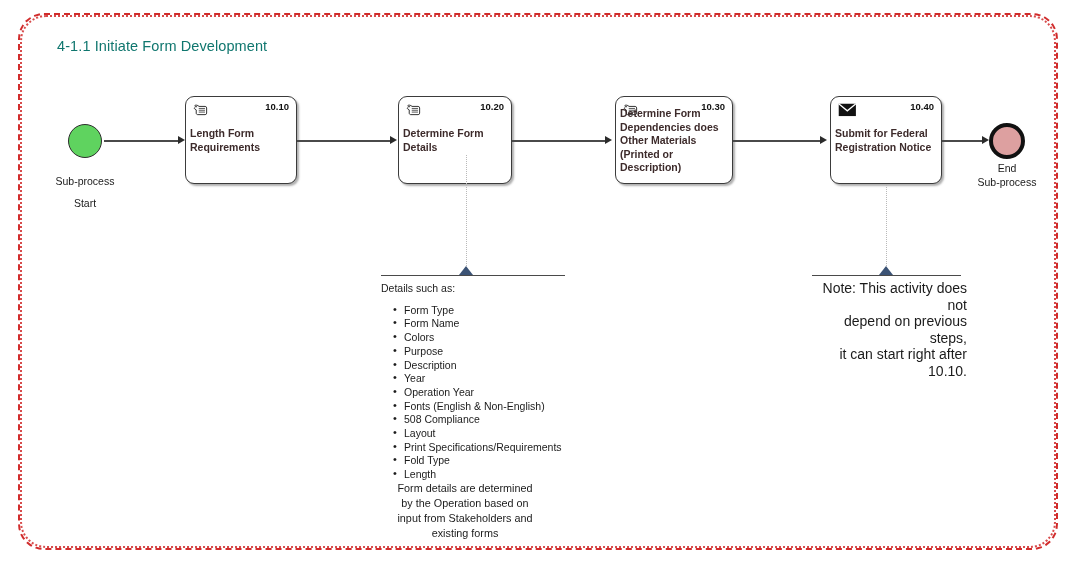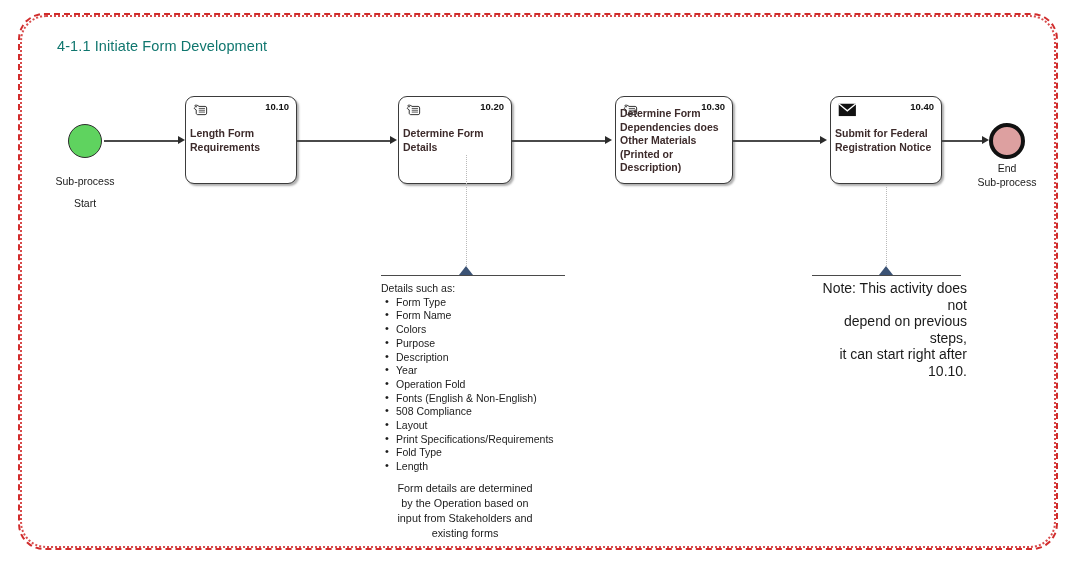--- a/index.html
+++ b/index.html
@@ -136,21 +136,21 @@
     border-right: 7px solid transparent;
     border-bottom: 9px solid #3b5375;
   }
   .anno-text {
     position: absolute;
     font-size: 10.5px;
     color: #1b1b1b;
     line-height: 13.7px;
   }
   .anno-text ul {
-    margin: 0;
+    margin: 8px;
     padding: 0 0 0 15px;
     list-style: none;
   }
   .anno-text ul li {
     position: relative;
     padding-left: 0;
   }
   .anno-text ul li::before {
     content: "\2022";
     position: absolute;
@@ -282,21 +282,21 @@
 
   <div class="anno-text" style="left:381px; top:282px; width:210px;">
     <div>Details such as:</div>
     <ul>
       <li>Form Type</li>
       <li>Form Name</li>
       <li>Colors</li>
       <li>Purpose</li>
       <li>Description</li>
       <li>Year</li>
-      <li>Operation Fold</li>
+      <li>Operation Year</li>
       <li>Fonts (English &amp; Non-English)</li>
       <li>508 Compliance</li>
       <li>Layout</li>
       <li>Print Specifications/Requirements</li>
       <li>Fold Type</li>
       <li>Length</li>
     </ul>
   </div>
 
   <div class="anno-para" style="left:365px; top:481px; width:200px;">

